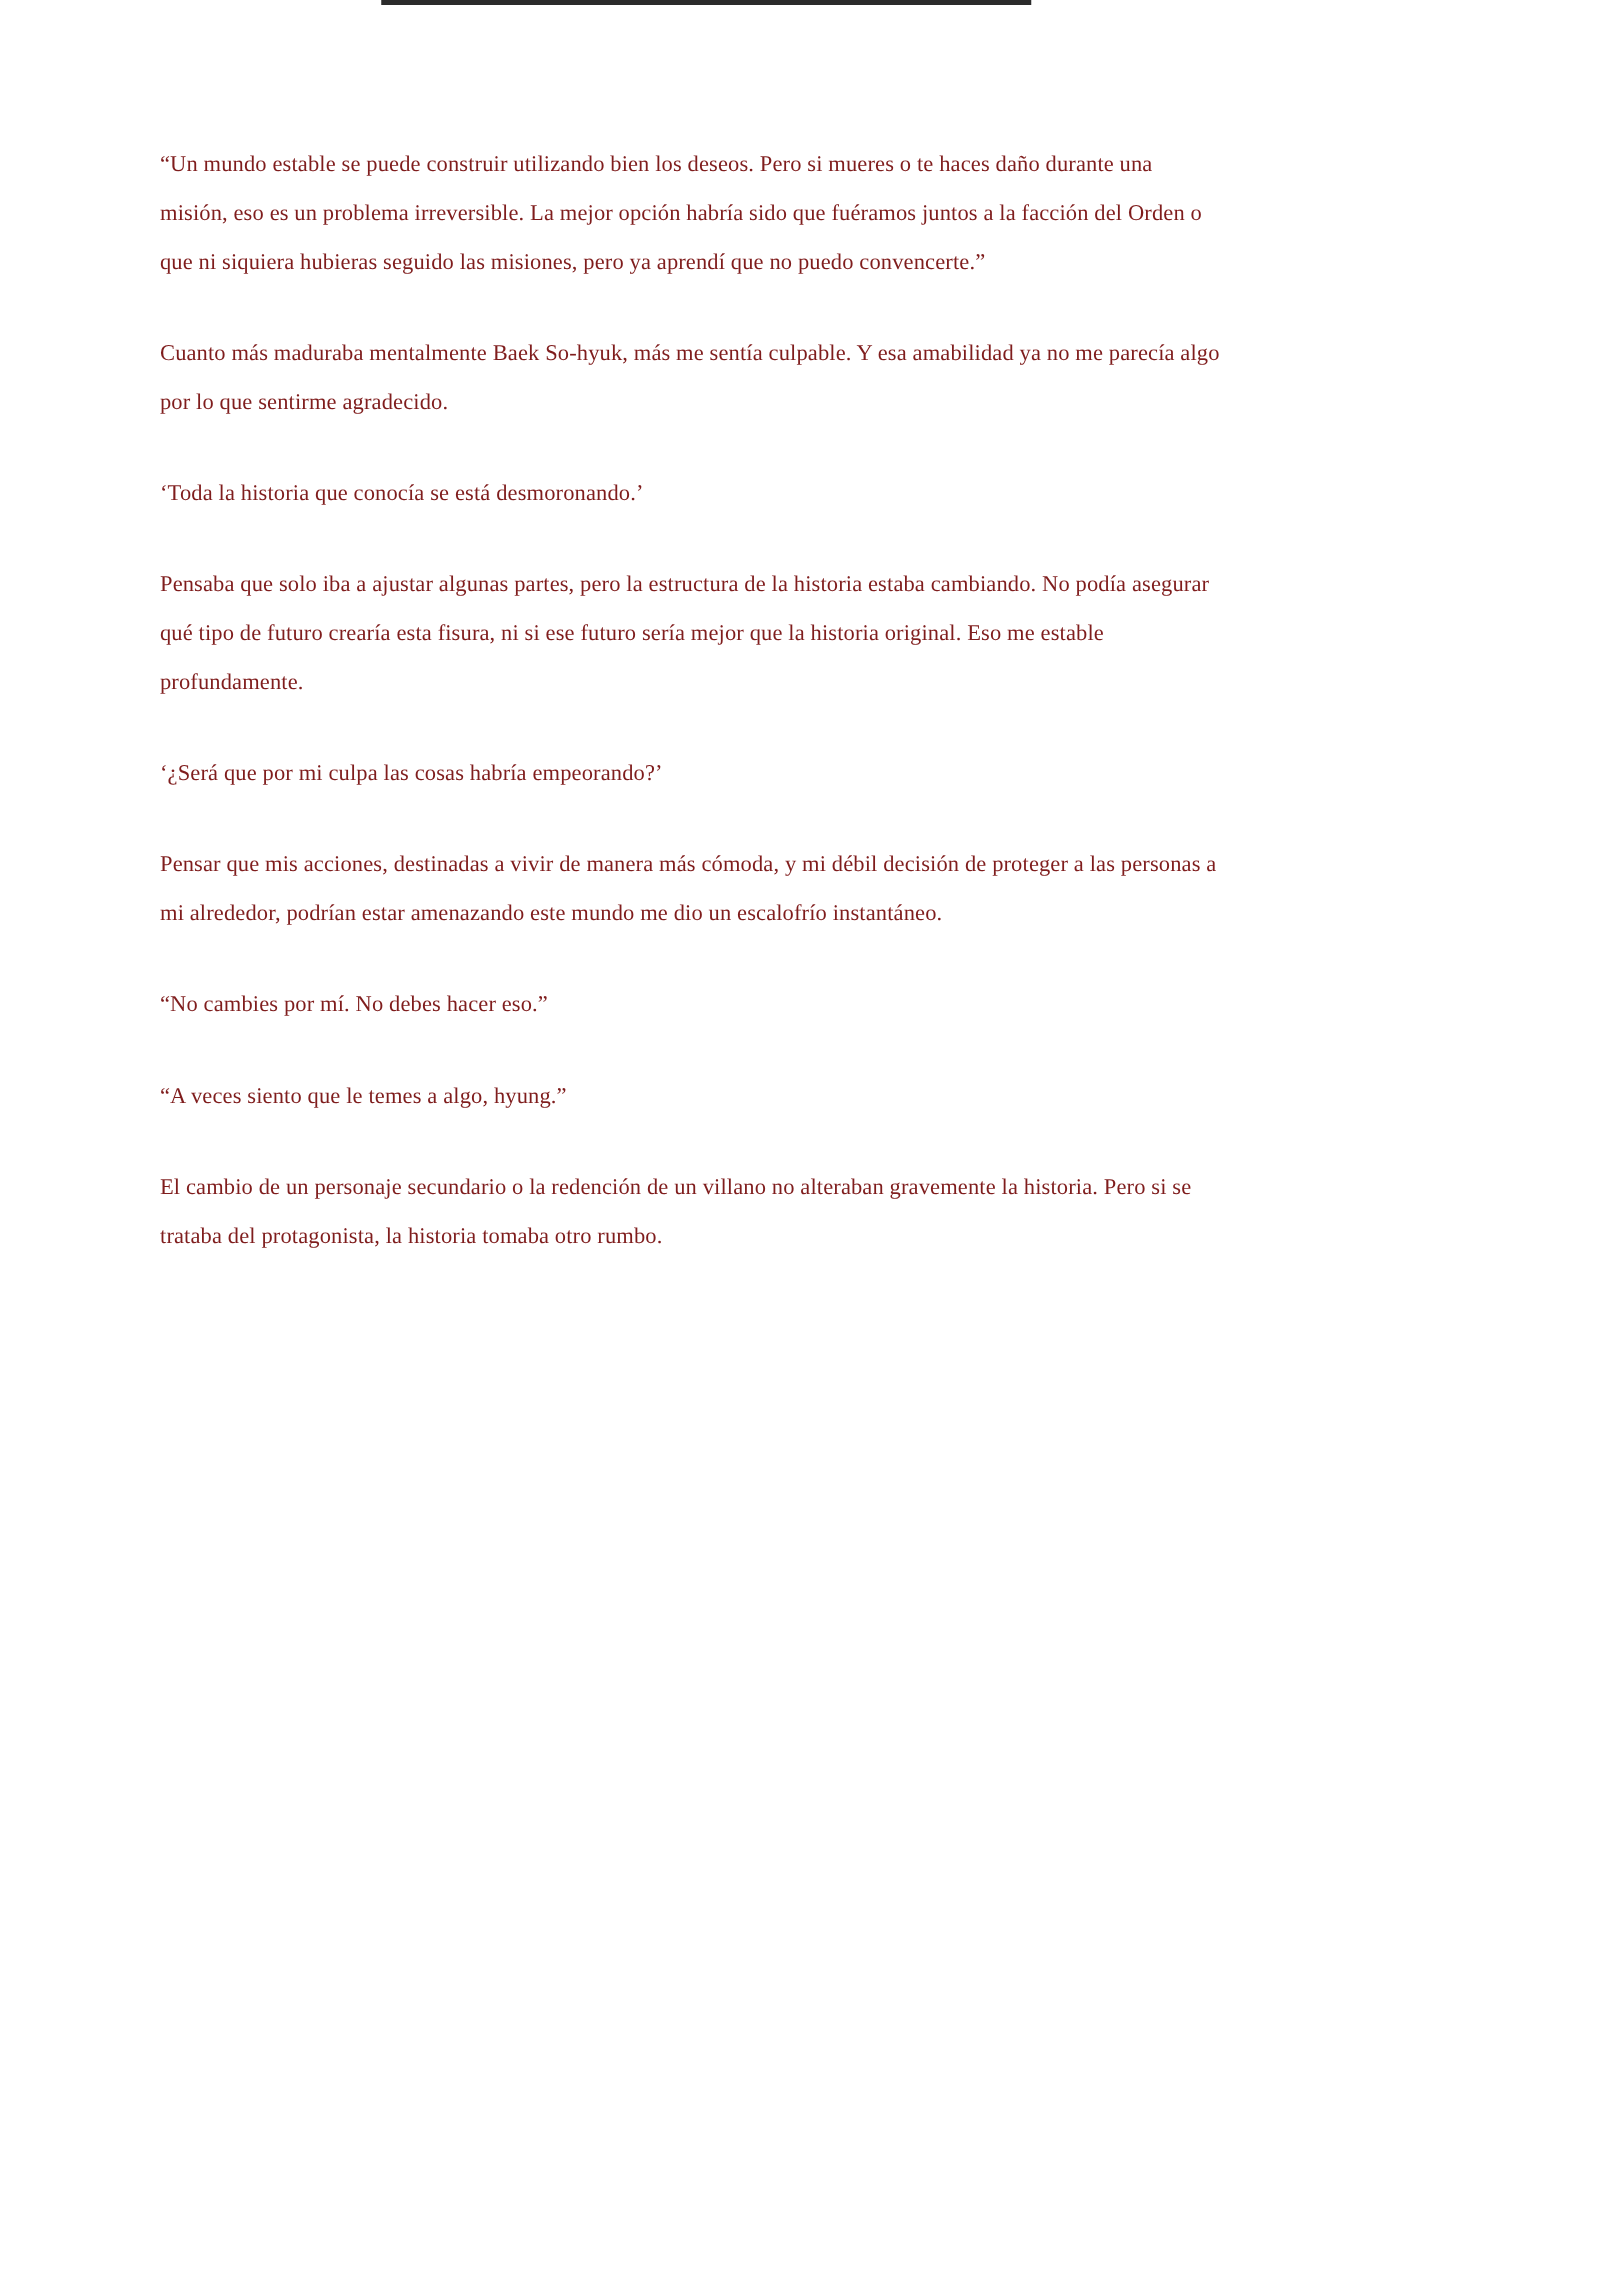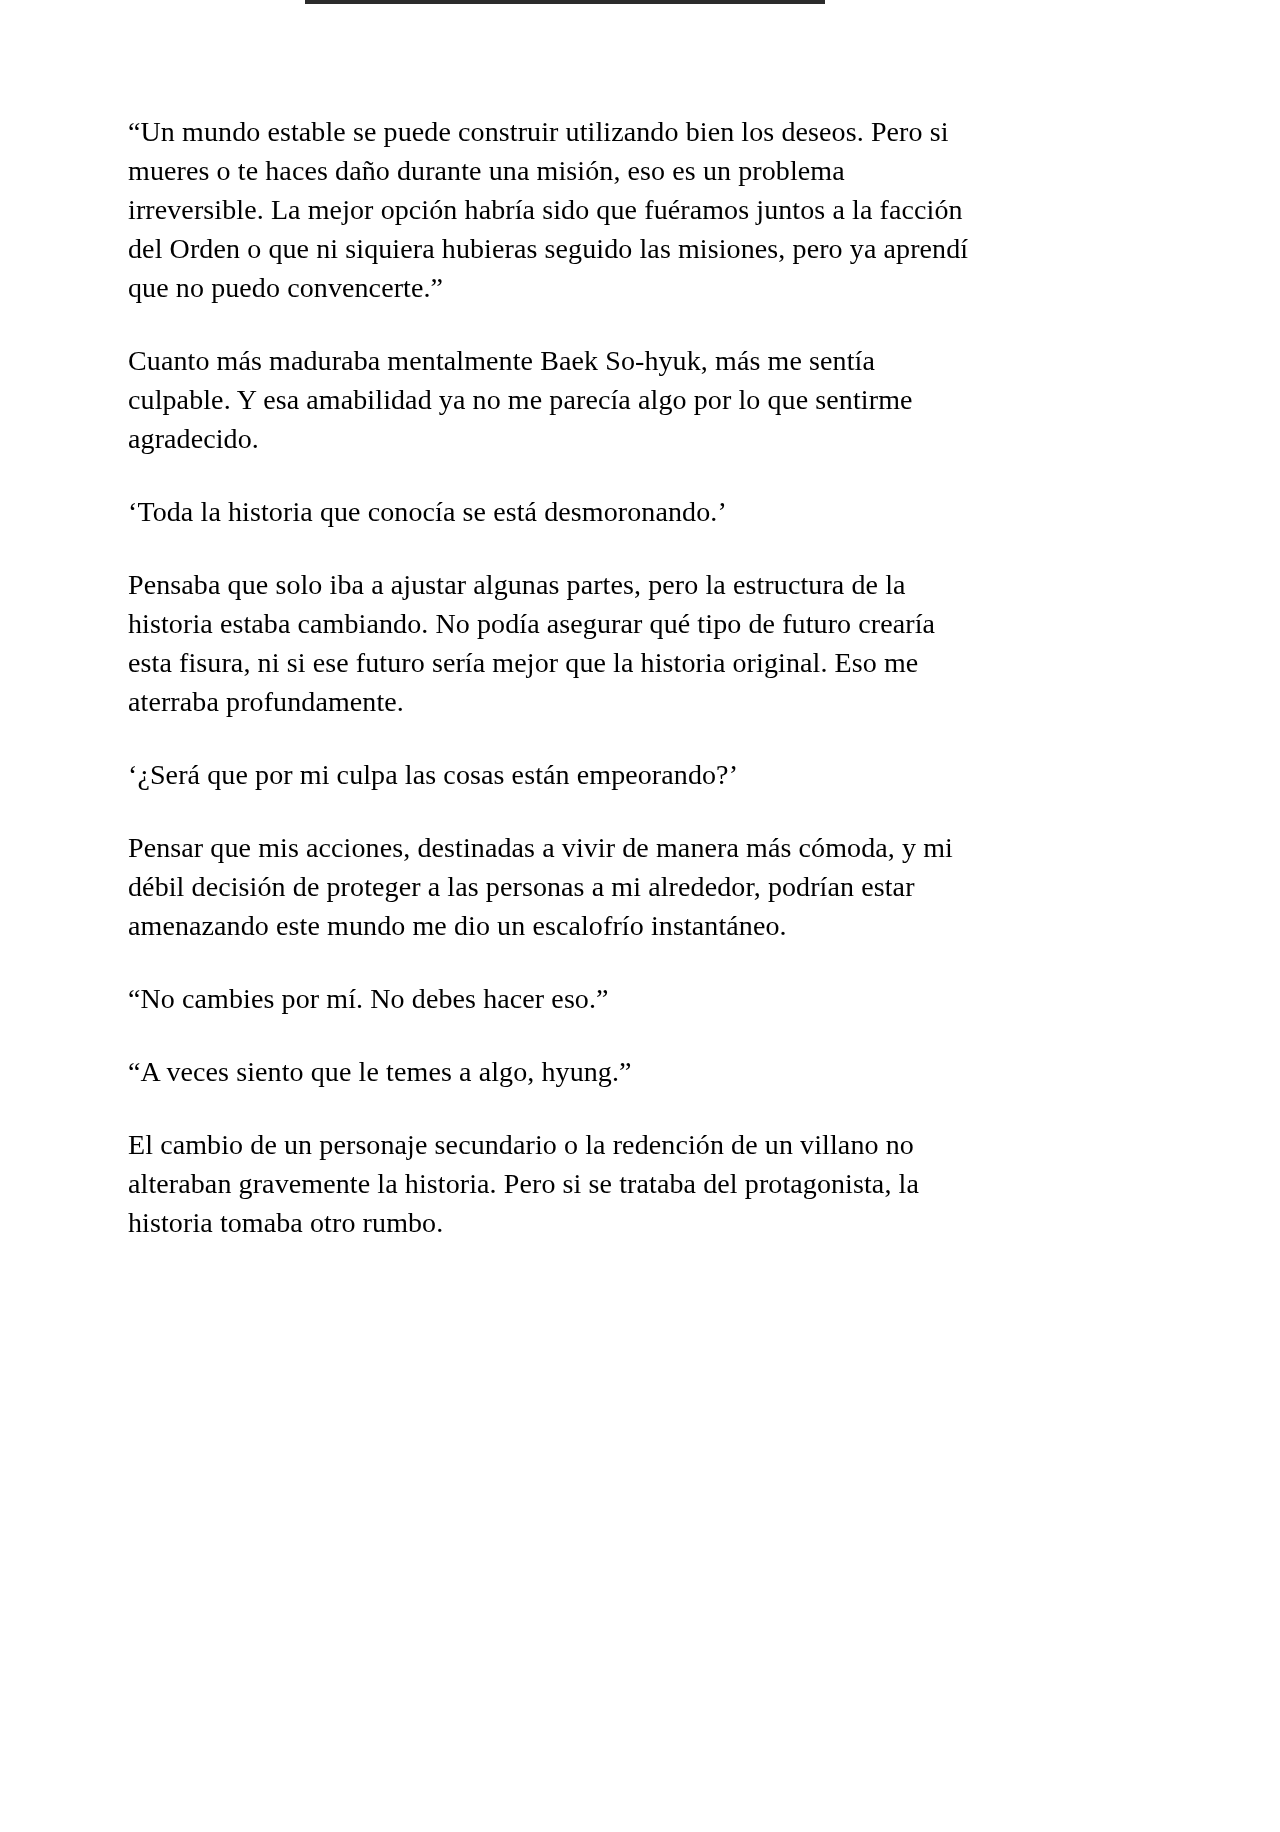--- a/index.html
+++ b/index.html
@@ -26,44 +26,44 @@
     top: 0;
     left: 305px;
     width: 520px;
     height: 4px;
     background: #2b2b2b;
   }
   .content {
     padding: 112px 300px 40px 128px;
   }
   p.para {
-    font-size: 28px;
+    font-size: 18px;
     line-height: 39px;
     margin: 0 0 34px 0;
     text-align: left;
     letter-spacing: 0.1px;
-    color: #000000;
+    color: #7f1d1d;
     font-weight: 400;
   }
   p.para:last-child {
     margin-bottom: 0;
   }
 </style>
 </head>
 <body>
 
 <div class="page">
 
   <div class="top-rule"></div>
 
   <div class="content">
     <p class="para">“Un mundo estable se puede construir utilizando bien los deseos. Pero si mueres o te haces daño durante una misión, eso es un problema irreversible. La mejor opción habría sido que fuéramos juntos a la facción del Orden o que ni siquiera hubieras seguido las misiones, pero ya aprendí que no puedo convencerte.”</p>
     <p class="para">Cuanto más maduraba mentalmente Baek So-hyuk, más me sentía culpable. Y esa amabilidad ya no me parecía algo por lo que sentirme agradecido.</p>
     <p class="para">‘Toda la historia que conocía se está desmoronando.’</p>
-    <p class="para">Pensaba que solo iba a ajustar algunas partes, pero la estructura de la historia estaba cambiando. No podía asegurar qué tipo de futuro crearía esta fisura, ni si ese futuro sería mejor que la historia original. Eso me aterraba profundamente.</p>
-    <p class="para">‘¿Será que por mi culpa las cosas están empeorando?’</p>
+    <p class="para">Pensaba que solo iba a ajustar algunas partes, pero la estructura de la historia estaba cambiando. No podía asegurar qué tipo de futuro crearía esta fisura, ni si ese futuro sería mejor que la historia original. Eso me estable profundamente.</p>
+    <p class="para">‘¿Será que por mi culpa las cosas habría empeorando?’</p>
     <p class="para">Pensar que mis acciones, destinadas a vivir de manera más cómoda, y mi débil decisión de proteger a las personas a mi alrededor, podrían estar amenazando este mundo me dio un escalofrío instantáneo.</p>
     <p class="para">“No cambies por mí. No debes hacer eso.”</p>
     <p class="para">“A veces siento que le temes a algo, hyung.”</p>
     <p class="para">El cambio de un personaje secundario o la redención de un villano no alteraban gravemente la historia. Pero si se trataba del protagonista, la historia tomaba otro rumbo.</p>
   </div>
 
 </div>
 
 </body></html>

